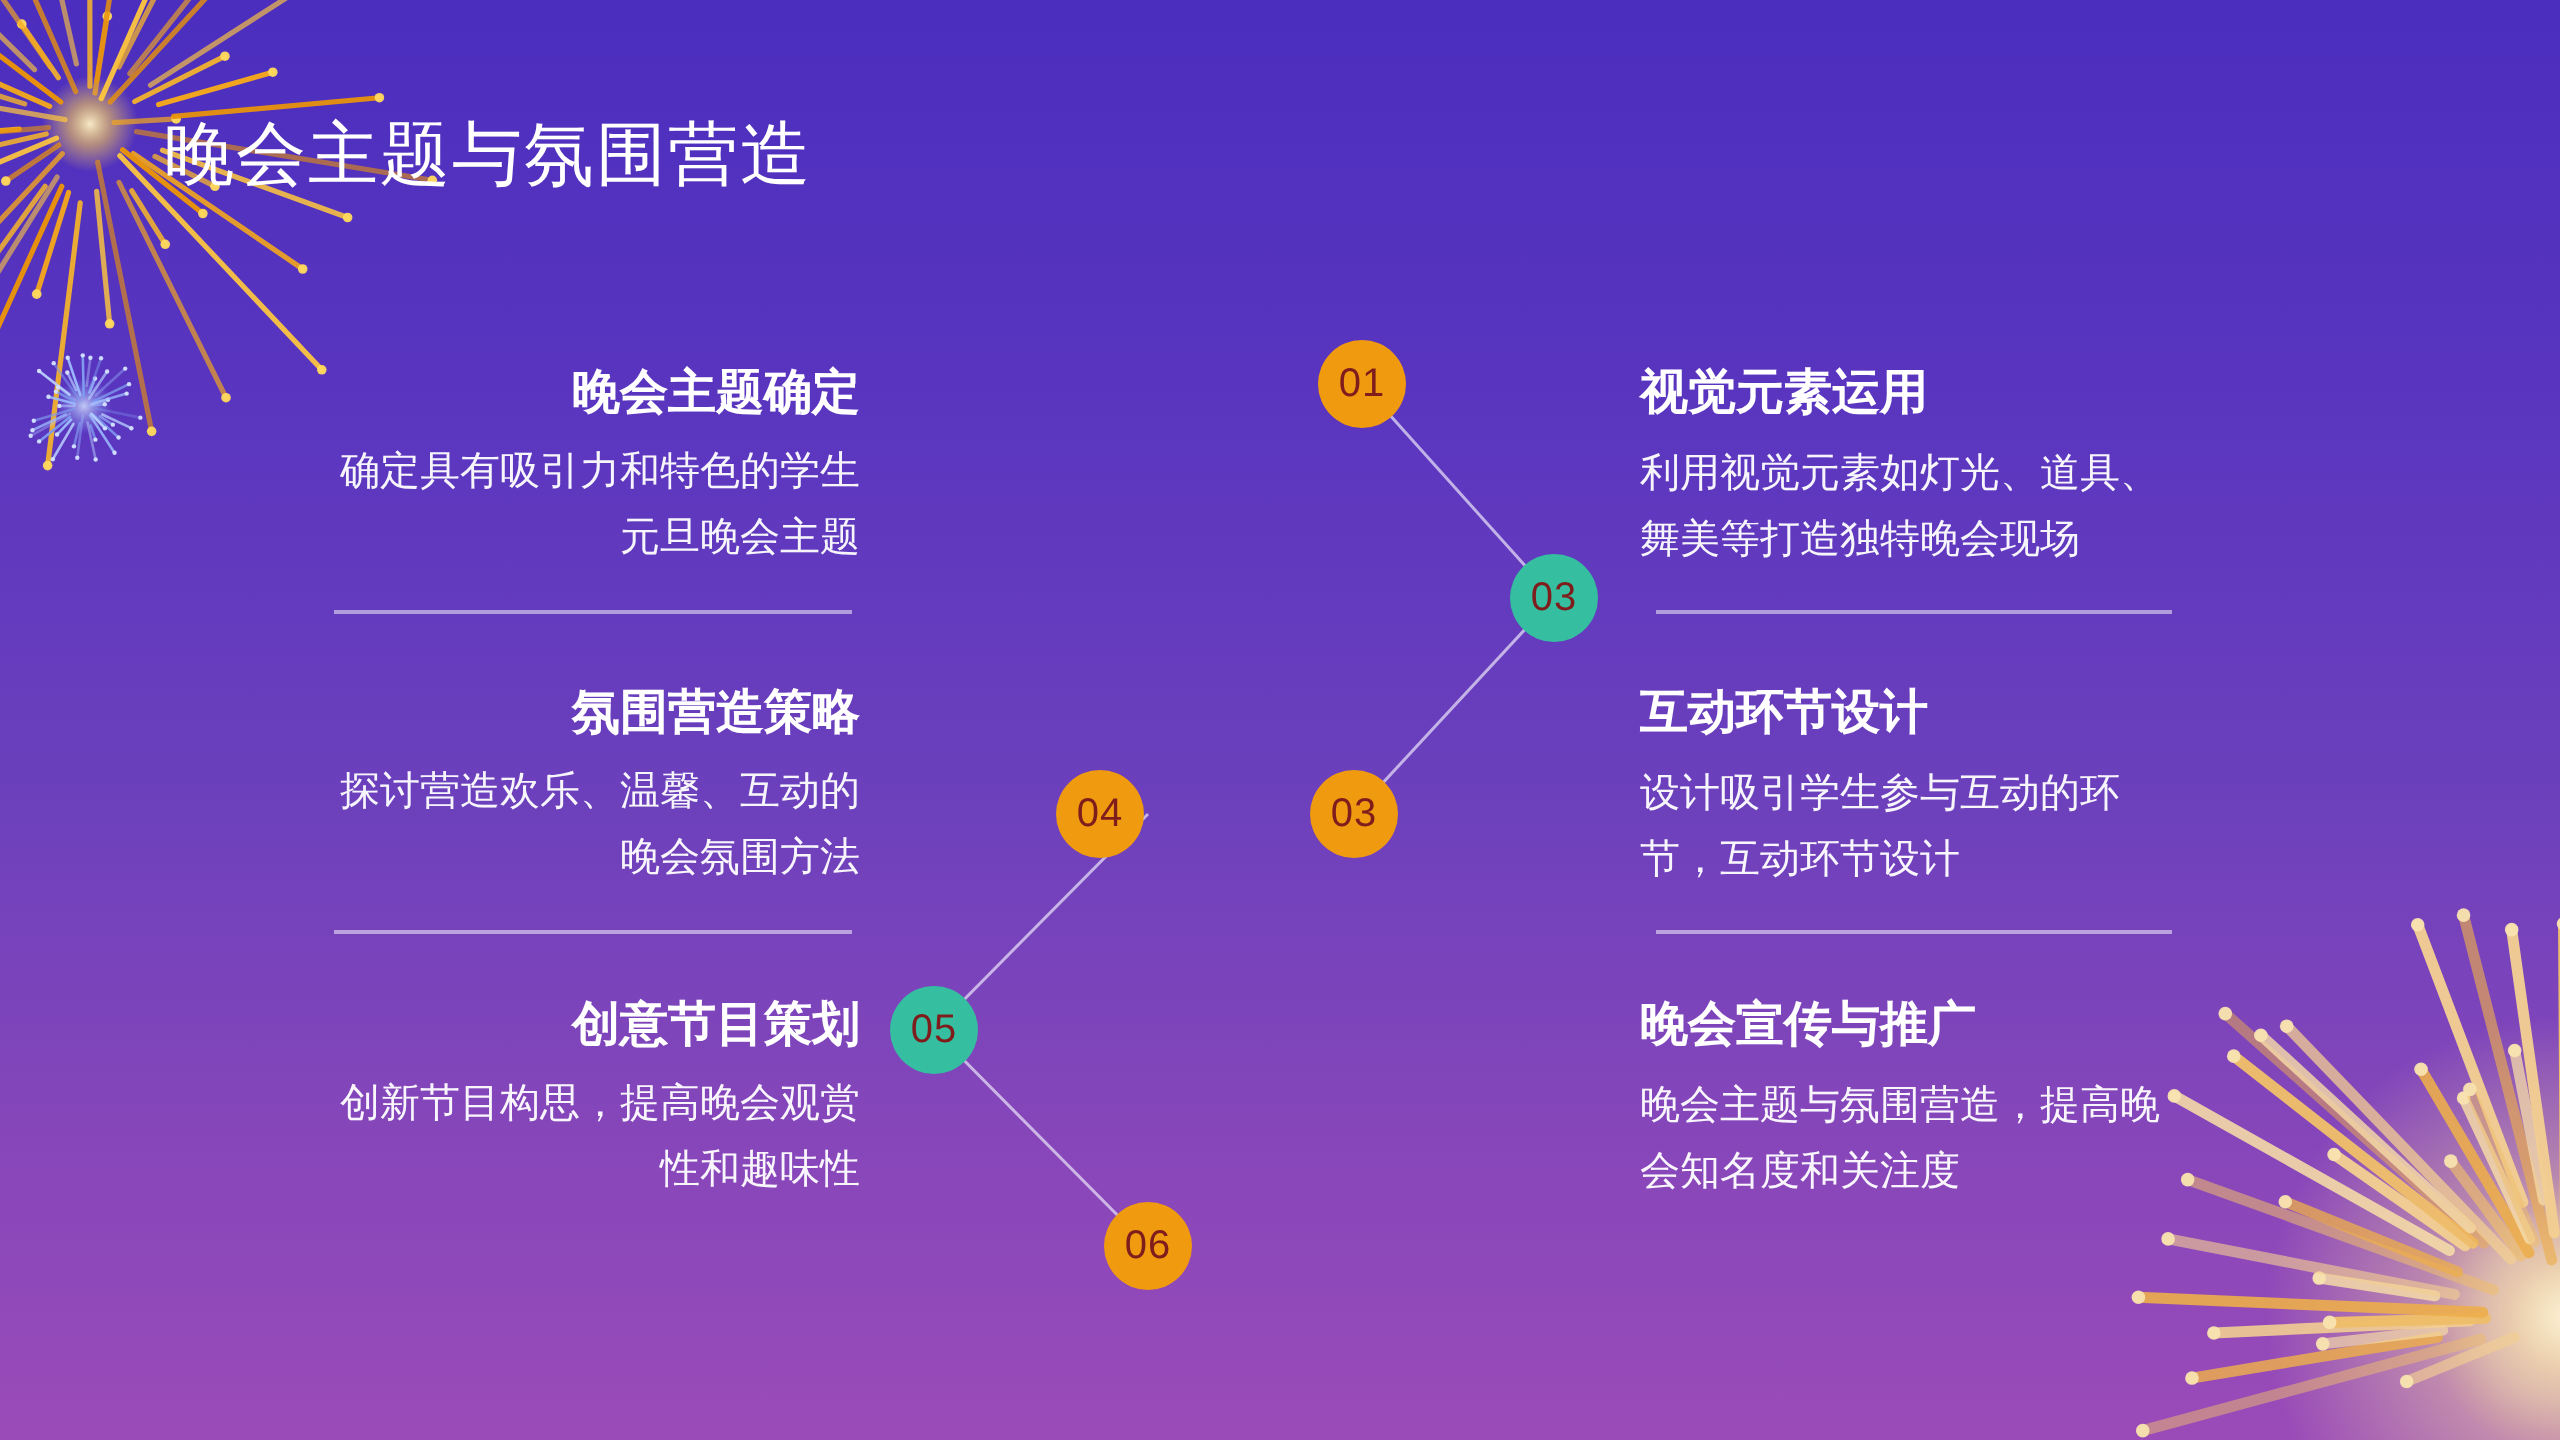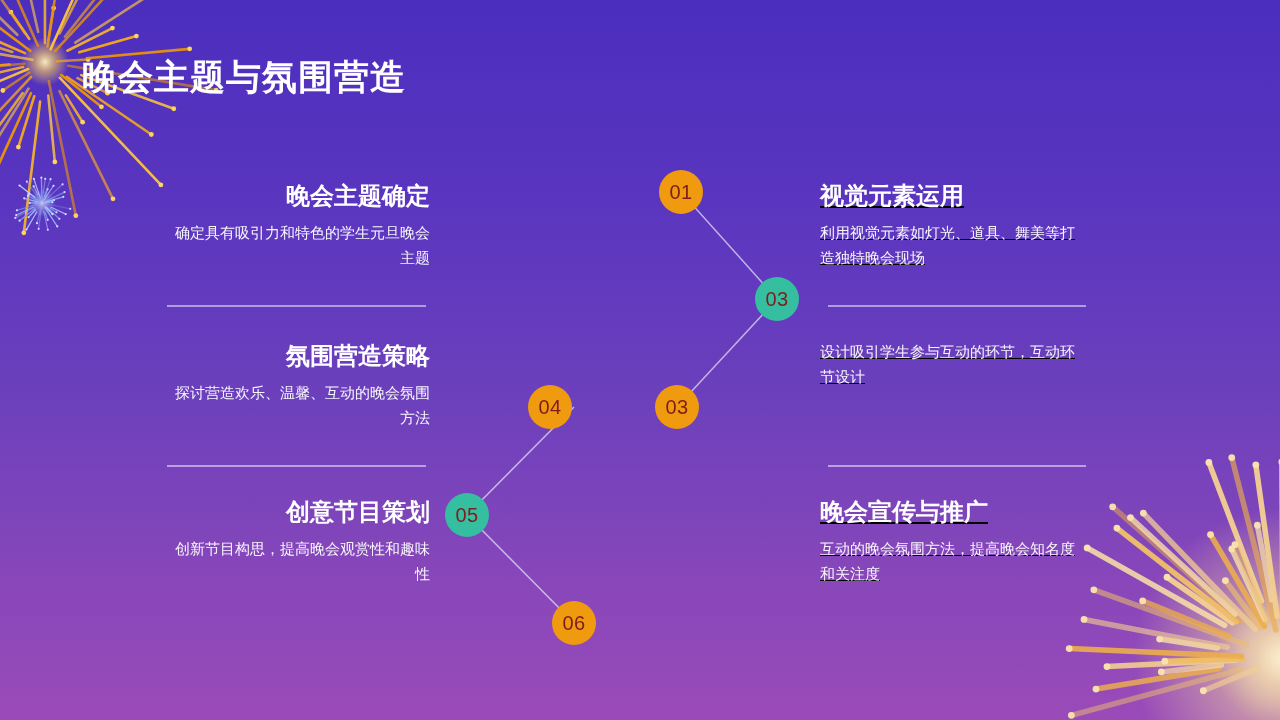--- a/index.html
+++ b/index.html
@@ -6,27 +6,27 @@
   .slide{
     position:relative;
     width:1280px;height:720px;
     overflow:hidden;
     background:linear-gradient(180deg,#4B2EBE 0%,#5B36BF 30%,#6C40BC 55%,#8546BA 78%,#9A4BB8 100%);
     font-family:"Liberation Sans","DejaVu Sans",sans-serif;
   }
   #decor{position:absolute;left:0;top:0;z-index:0;}
   .title{
     position:absolute;left:82px;top:54px;z-index:1;
-    margin:0;font-size:35px;font-weight:700;color:#ffffff;letter-spacing:1px;
+    margin:0;font-size:35px;font-weight:400;color:#ffffff;letter-spacing:1px;
   }
   .block{position:absolute;z-index:1;width:262px;}
   .block h2{margin:0 0 9px 0;font-size:24px;font-weight:700;color:#ffffff;}
-  .block p{margin:0;font-size:15px;line-height:1.66;color:rgba(255,255,255,.95);}
-  .left-col{left:168px;text-align:right;}
-  .right-col{left:820px;width:267px;text-align:left;text-decoration:underline;}
+  .block p{margin:0;font-size:20px;line-height:1.66;color:rgba(255,255,255,.95);}
+  .left-col{left:168px;text-align:right;font-family:Liberation Mono, monospace;}
+  .right-col{left:820px;width:267px;text-align:left;}
   .row1{top:180px;} .row2{top:340px;} .row3{top:496px;}
   .divider{position:absolute;z-index:1;height:2px;background:rgba(255,255,255,.5);}
   .div-l{left:167px;width:259px;}
   .div-r{left:828px;width:258px;}
   .div-row1{top:305px;} .div-row2{top:465px;}
   .node{
     position:absolute;z-index:2;width:44px;height:44px;border-radius:50%;
     display:flex;align-items:center;justify-content:center;
     color:#7f1d1d;font-size:20px;font-weight:500;letter-spacing:.5px;
   }
@@ -296,25 +296,26 @@
   <section class="block left-col row3">
     <h2>创意节目策划</h2>
     <p>创新节目构思，提高晚会观赏性和趣味性</p>
   </section>
 
   <section class="block right-col row1">
     <h2>视觉元素运用</h2>
     <p>利用视觉元素如灯光、道具、舞美等打造独特晚会现场</p>
   </section>
   <section class="block right-col row2">
+    <h2>互动环节设计</h2>
     <p>设计吸引学生参与互动的环节，互动环节设计</p>
   </section>
   <section class="block right-col row3">
     <h2>晚会宣传与推广</h2>
-    <p>互动的晚会氛围方法，提高晚会知名度和关注度</p>
+    <p>晚会主题与氛围营造，提高晚会知名度和关注度</p>
   </section>
 
   <div class="divider div-l div-row1"></div>
   <div class="divider div-l div-row2"></div>
   <div class="divider div-r div-row1"></div>
   <div class="divider div-r div-row2"></div>
 
   <div class="node orange" data-idx="0">01</div>
   <div class="node teal" data-idx="1">03</div>
   <div class="node orange" data-idx="2">03</div>

